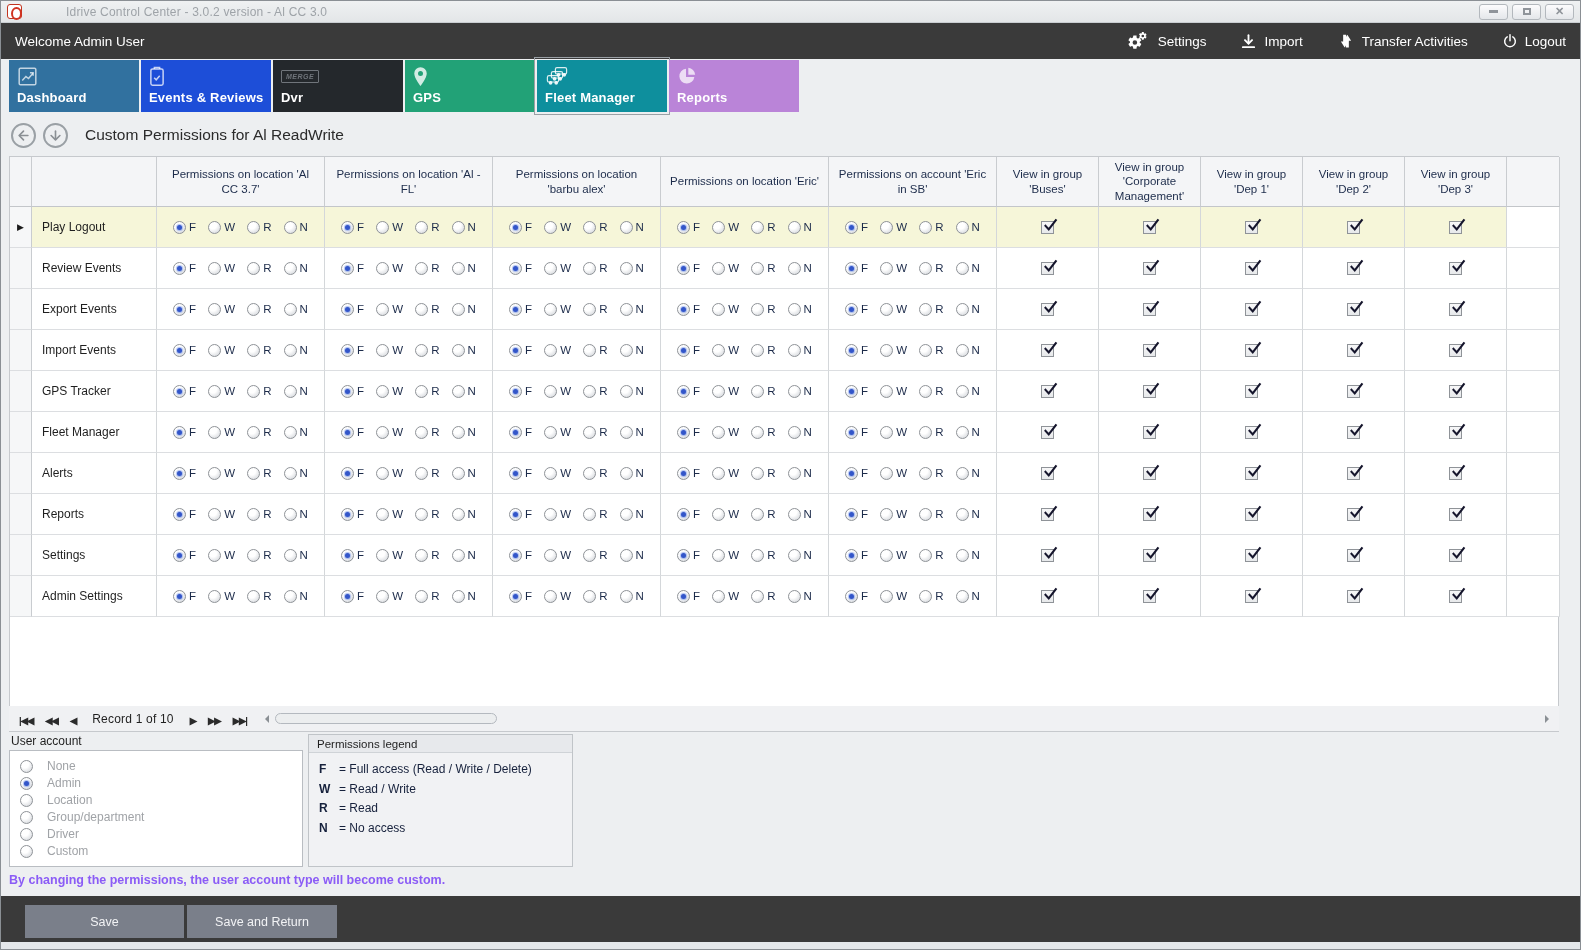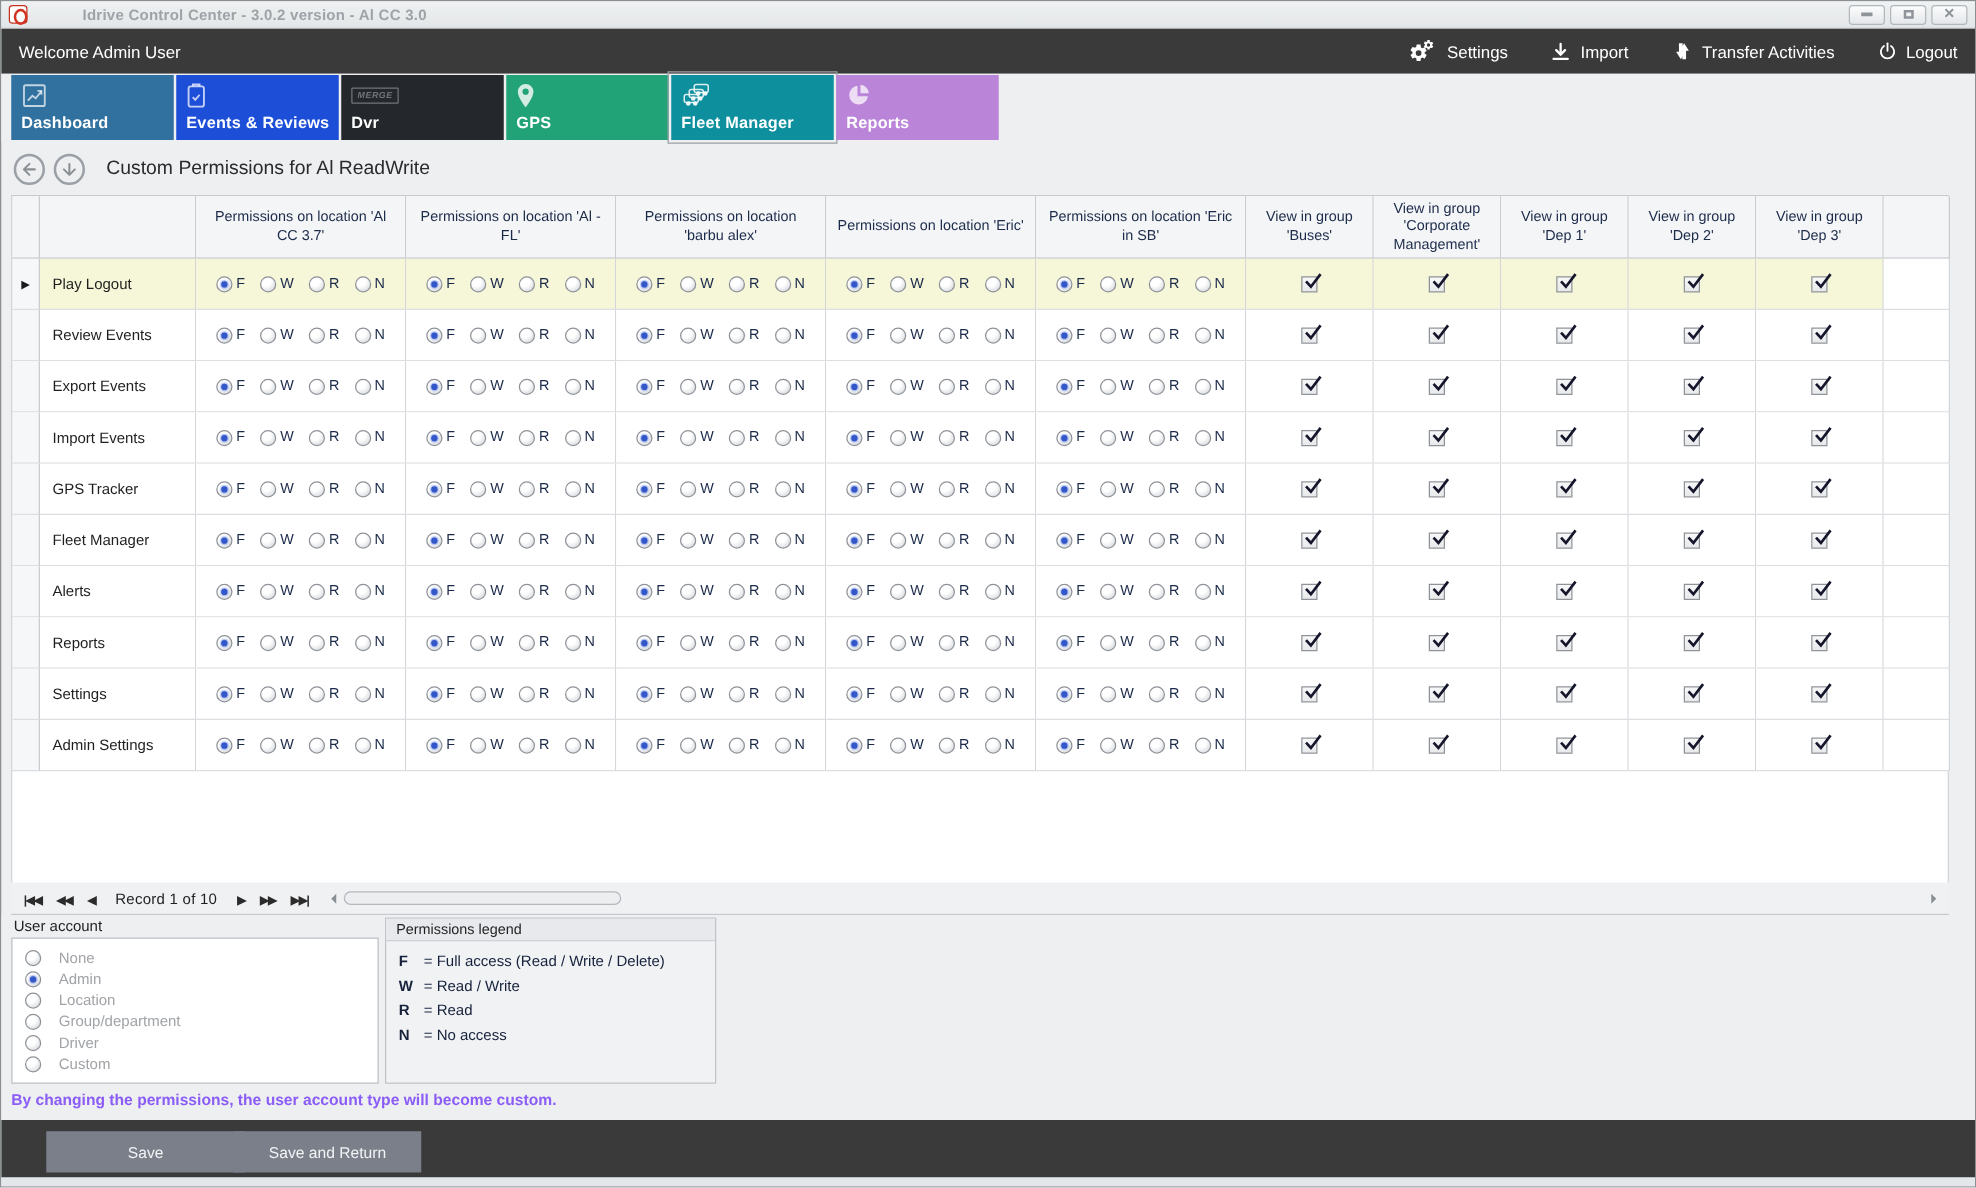--- a/index.html
+++ b/index.html
@@ -3,21 +3,21 @@
 <meta charset="utf-8">
 <style>
   html,body{margin:0;padding:0;background:#cfd4d9;}
   *{box-sizing:border-box;font-family:"Liberation Sans",sans-serif;}
   .window{position:relative;width:1581px;height:950px;background:#edeff1;border:1px solid #8a8f94;overflow:hidden;}
 
   
   .titlebar{position:absolute;top:0;left:0;right:0;height:22px;background:linear-gradient(#eff1f2,#e3e6e8);border-bottom:1px solid #c9cdd1;display:flex;align-items:center;padding:0 6px;}
   .app-icon{width:15px;height:15px;background:#fff;border:1px solid #c2341f;border-radius:3px;margin-right:6px;position:relative;}
   .app-icon::after{content:"";position:absolute;left:2.5px;top:1.5px;width:7px;height:9px;border:2.5px solid #d03322;border-radius:50%;}
-  .win-title{font-size:12px;font-weight:bold;color:#9ea3a8;letter-spacing:.2px;padding-left:38px;}
+  .win-title{font-size:12px;font-weight:normal;color:#9ea3a8;letter-spacing:.2px;padding-left:38px;}
   .win-controls{margin-left:auto;display:flex;gap:4px;}
   .winbtn{width:29px;height:16px;border:1px solid #b3b8bd;border-radius:3px;background:linear-gradient(#fcfcfd,#e4e7ea);display:flex;align-items:center;justify-content:center;cursor:default;}
   .glyph-min{width:9px;height:3px;background:#8f949a;}
   .glyph-max{width:8px;height:7px;border:2px solid #8f949a;}
   .glyph-close{font-size:11px;font-weight:bold;color:#8f949a;line-height:1;}
 
   
   .topbar{position:absolute;top:22px;left:0;right:0;height:36px;background:#3a3a3a;display:flex;align-items:center;padding:0 14px;}
   .welcome{color:#fff;font-size:13.5px;}
   .topbar-actions{margin-left:auto;display:flex;align-items:center;gap:34px;}
@@ -73,21 +73,21 @@
   .legend{position:absolute;left:307px;top:2px;width:265px;height:133px;background:#f1f2f4;border:1px solid #c0c4c8;}
   .legend-title{height:18px;background:#e7e9ec;border-bottom:1px solid #cfd3d7;font-size:11.5px;color:#1f1f1f;display:flex;align-items:center;padding-left:8px;}
   .legend-body{padding:9px 10px;}
   .legend-row{display:flex;font-size:12px;color:#16213c;margin-bottom:5.5px;}
   .legend-key{font-weight:bold;width:20px;flex:none;}
   .warning{position:absolute;left:8px;top:141px;font-size:12.5px;font-weight:bold;color:#8b5cf6;}
 
   
   .footerbar{position:absolute;top:895px;left:0;right:0;height:46px;background:#3a3a3a;}
   .btn{position:absolute;top:9px;height:33px;background:#7a7f8a;border:none;color:#f2f3f5;font-size:12.5px;cursor:pointer;}
-  .btn-save{left:24px;width:159px;margin-left:12px;}
+  .btn-save{left:24px;width:159px;}
   .btn-save-return{left:186px;width:150px;}
   .frame-bottom{position:absolute;top:941px;left:0;right:0;height:9px;background:#e4e7ea;}
 </style>
 </head>
 <body>
 
 <div class="window">
 
   <div class="titlebar">
     <span class="app-icon"></span>
@@ -233,21 +233,21 @@
   </div>
 
   <div class="tablebox">
     <div class="grid" id="grid">
         <div class="gh"></div>
         <div class="gh"></div>
         <div class="gh">Permissions on location 'Al CC 3.7'</div>
         <div class="gh">Permissions on location 'Al - FL'</div>
         <div class="gh">Permissions on location 'barbu alex'</div>
         <div class="gh">Permissions on location 'Eric'</div>
-        <div class="gh">Permissions on location 'Eric in SB'</div>
+        <div class="gh">Permissions on account 'Eric in SB'</div>
         <div class="gh">View in group 'Buses'</div>
         <div class="gh">View in group 'Corporate Management'</div>
         <div class="gh">View in group 'Dep 1'</div>
         <div class="gh">View in group 'Dep 2'</div>
         <div class="gh">View in group 'Dep 3'</div>
         <div class="gh"></div>
         <div class="cell ind">▶</div>
         <div class="cell rowlabel sel">Play Logout</div>
         <div class="cell radcell sel">
           <span class="ropt">

